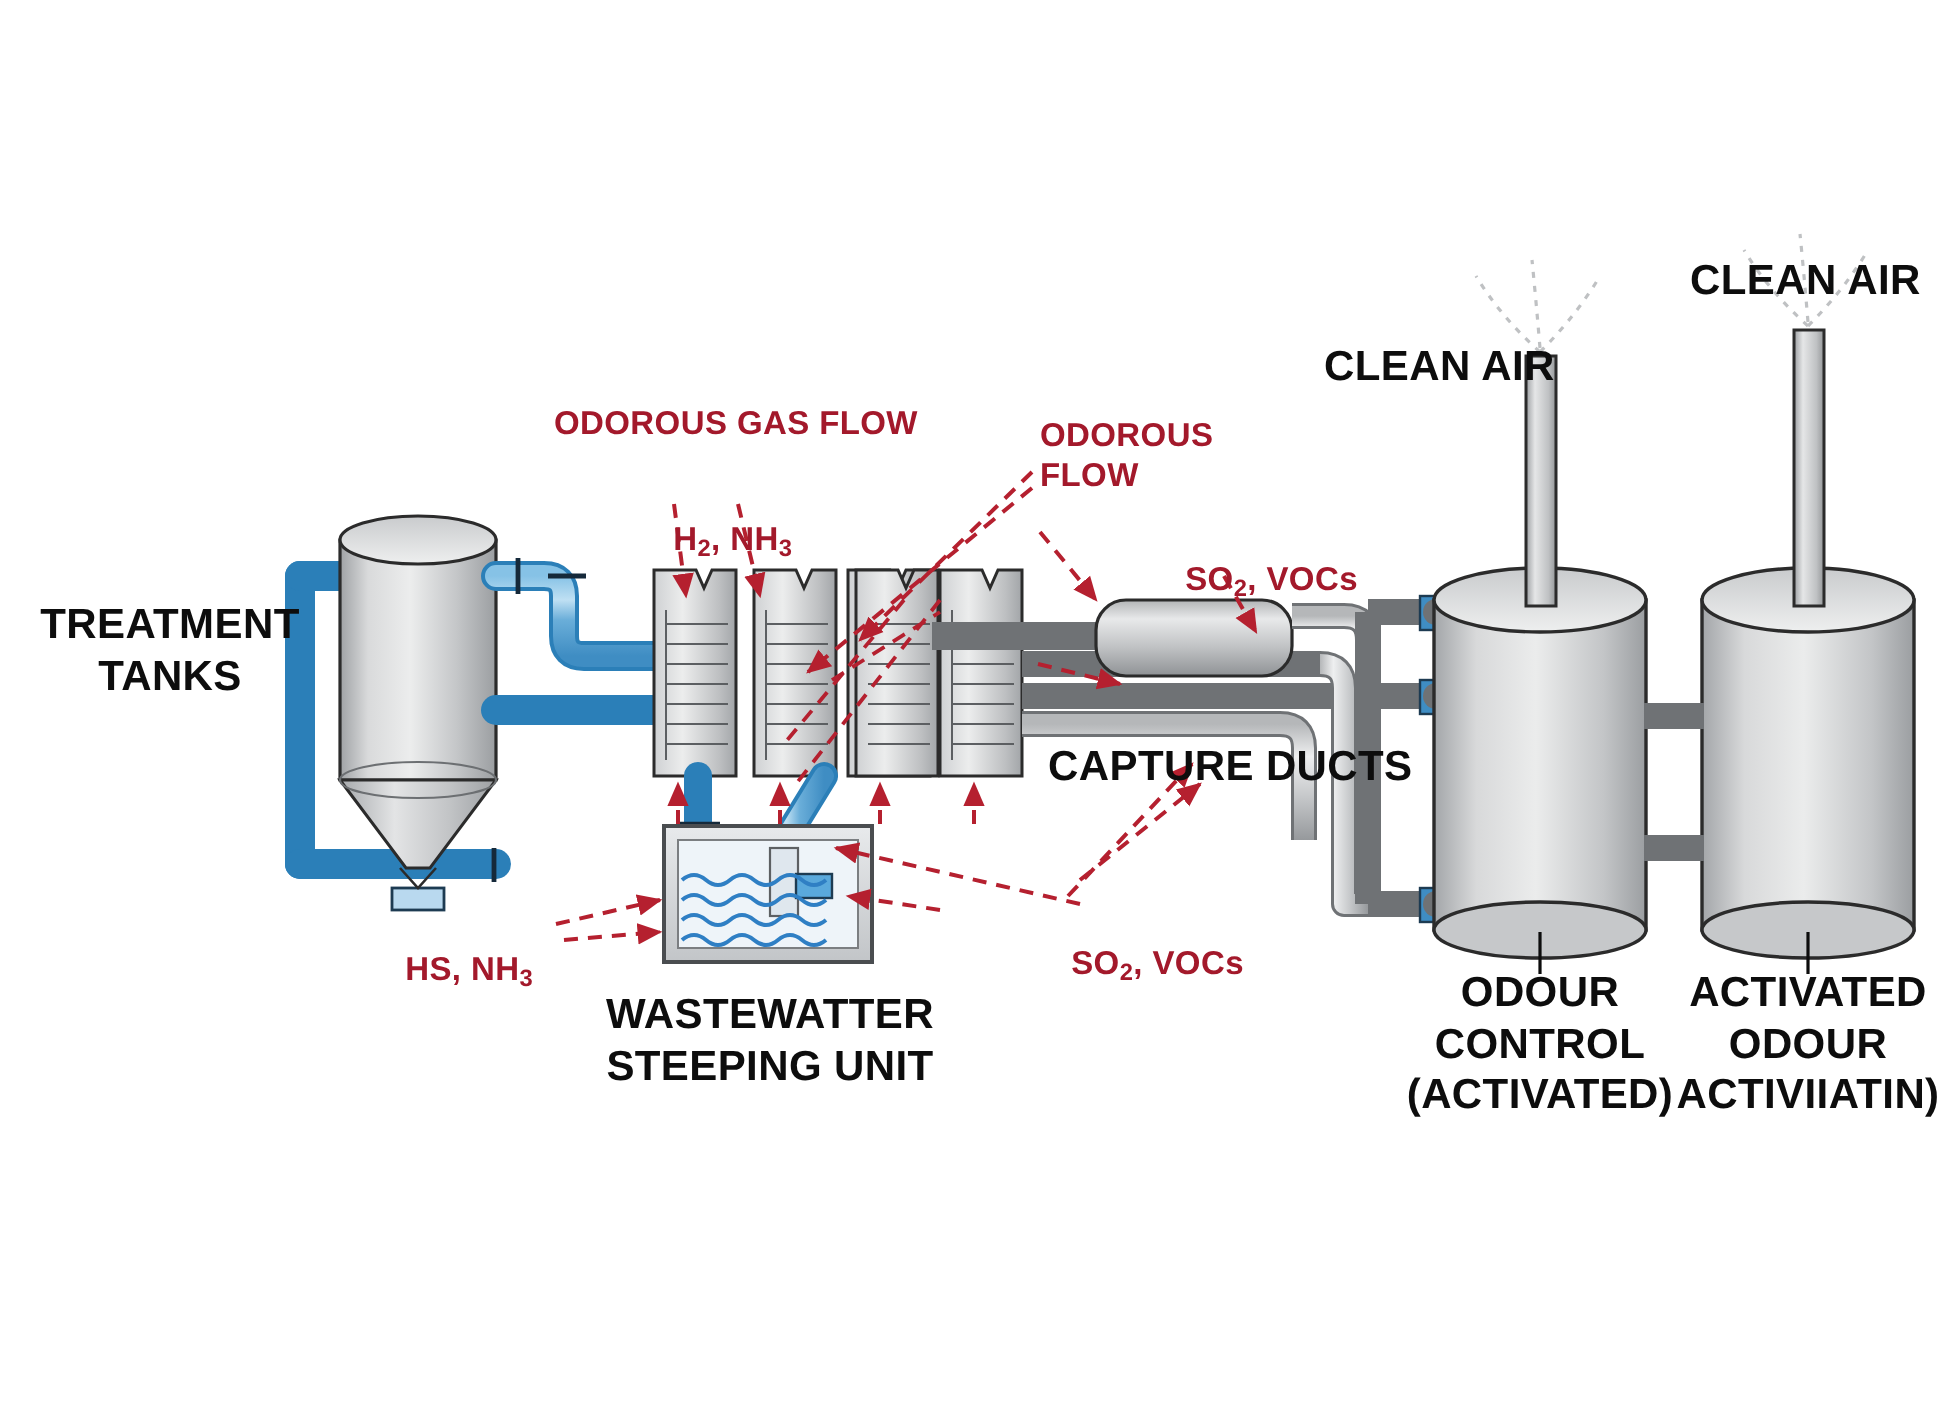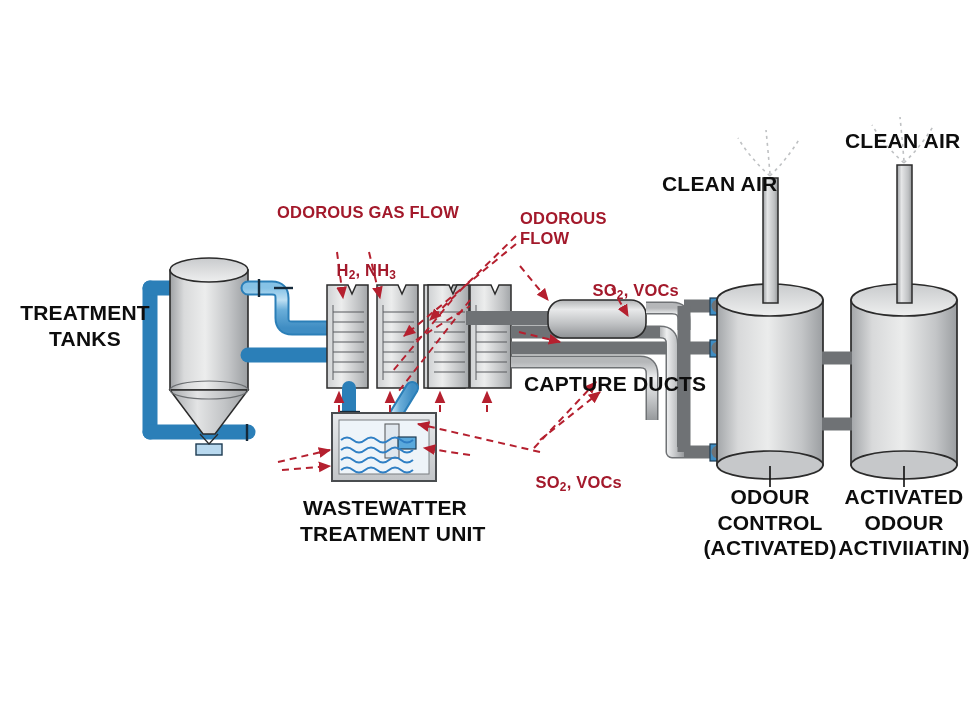--- a/index.html
+++ b/index.html
@@ -350,25 +350,28 @@
 FLOW</div>
 
 <div class="lbl lbl-red" style="left:583px;top:260px;">
   <span>SO</span><sub>2</sub><span>, VOCs</span>
 </div>
 
 <div class="lbl lbl-red" style="left:526px;top:452px;">
   <span>SO</span><sub>2</sub><span>, VOCs</span>
 </div>
 
+<div class="lbl lbl-red" style="left:193px;top:455px;">
+  <span>HS, NH</span><sub>3</sub>
+</div>
 
 <div class="lbl lbl-black" style="left:524px;top:371px;">CAPTURE DUCTS</div>
 
 <div class="lbl lbl-black ctr" style="left:300px;top:495px;width:170px;">WASTEWATTER
-TREATMENT UNIT</div>
+STEEPING UNIT</div>
 
 <div class="lbl lbl-black" style="left:662px;top:171px;">CLEAN AIR</div>
 
 <div class="lbl lbl-black" style="left:845px;top:128px;">CLEAN AIR</div>
 
 <div class="lbl lbl-black ctr" style="left:700px;top:484px;width:140px;">ODOUR
 CONTROL
 (ACTIVATED)</div>
 
 <div class="lbl lbl-black ctr" style="left:834px;top:484px;width:140px;">ACTIVATED

